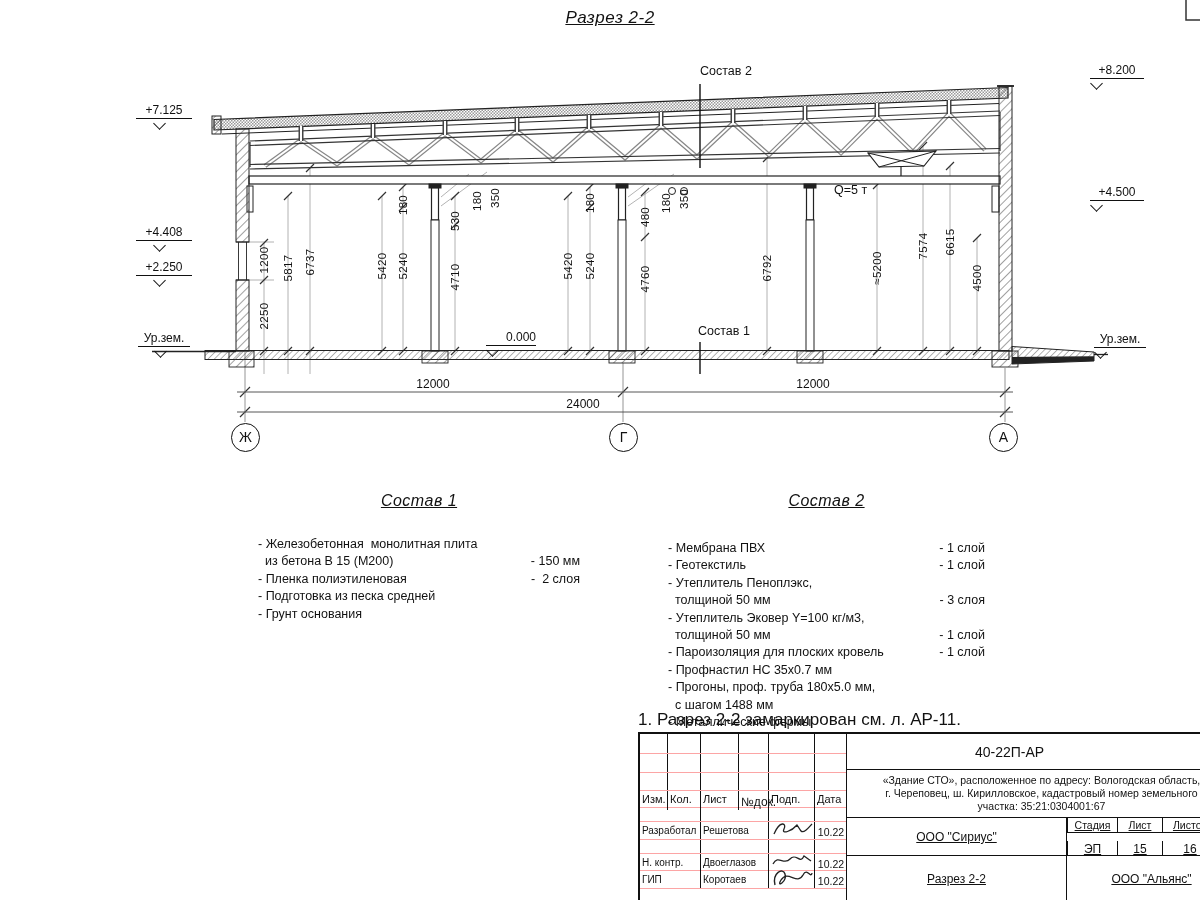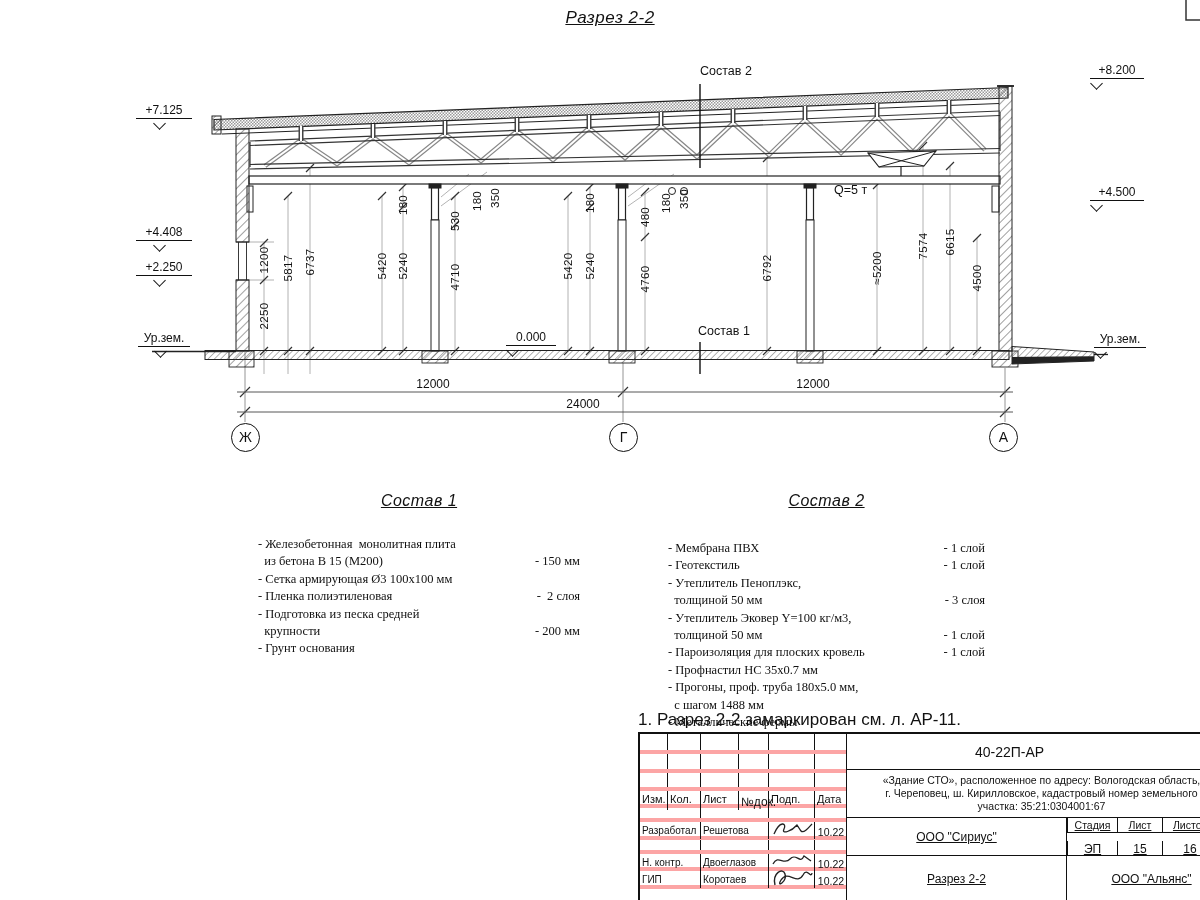--- a/index.html
+++ b/index.html
@@ -15,30 +15,30 @@
   .elev{font-size:12px;text-align:center;border-bottom:1.2px solid #111;padding-bottom:1px;white-space:nowrap;}
   .elev::after{content:"";position:absolute;top:100%;margin-top:1px;width:8px;height:8px;
       border-left:1.3px solid #111;border-bottom:1.3px solid #111;transform:rotate(-45deg);}
   .eL::after{left:34%;}
   .eR::after{left:2px;}
   .ab{position:absolute;width:27px;height:27px;border:1.2px solid #111;border-radius:50%;
       font-size:14px;line-height:27px;text-align:center;background:#fff;}
   .comp{position:absolute;font-size:12.5px;}
   .comp-title{font-style:italic;font-size:16px;font-weight:500;text-align:center;
       text-decoration:underline;letter-spacing:.5px;}
-  .comp-body{margin-top:26px;font-family:Liberation Serif, serif;}
+  .comp-body{margin-top:26px;}
   .comp2 .comp-body{margin-top:30px;}
   .cline{position:relative;white-space:pre;line-height:17.4px;}
   .cval{position:absolute;right:0;top:0;white-space:pre;}
   #note{position:absolute;left:638px;top:710px;font-size:17px;}
   
   #tb{position:absolute;left:638px;top:732px;width:600px;height:170px;border:2px solid #111;}
   #tb, #tb *{box-sizing:border-box;}
   .tbl{position:absolute;left:0;top:0;width:207px;height:100%;border-right:1.5px solid #111;}
-  .trow{display:grid;border-bottom:4px solid #fca5a5;overflow:visible;}
+  .trow{display:grid;border-bottom:1px solid #fca5a5;overflow:visible;}
   .tc{border-right:1px solid #111;padding:1px 2px;white-space:nowrap;overflow:visible;position:relative;}
   .tc:last-child{border-right:none;}
   .hcell{font-size:11px;padding-top:2px;}
   .rcell{font-size:10px;padding-top:3px;}
   .dcell{font-size:10.5px;text-align:center;padding-top:4px;}
   .sig{position:absolute;left:1px;top:-4px;}
   .tbr{position:absolute;left:207px;top:0;right:0;height:100%;font-size:12px;}
   .rowA{height:36px;border-bottom:1px solid #111;display:flex;align-items:center;justify-content:center;
         font-size:14px;padding-right:64px;}
   .rowB{height:48px;border-bottom:1px solid #111;font-size:10.5px;line-height:13px;text-align:center;
@@ -211,21 +211,21 @@
 </svg>
 
 <div id="labels">
     <div class="elev eL" style="width: 56px; left: 136px; top: 103px;">+7.125</div>
     <div class="elev eL" style="width: 56px; left: 136px; top: 225px;">+4.408</div>
     <div class="elev eL" style="width: 56px; left: 136px; top: 260px;">+2.250</div>
     <div class="elev eL" style="width: 52px; left: 138px; top: 331px;">Ур.зем.</div>
     <div class="elev eR" style="width: 54px; left: 1090px; top: 63px;">+8.200</div>
     <div class="elev eR" style="width: 54px; left: 1090px; top: 185px;">+4.500</div>
     <div class="elev eR" style="width: 52px; left: 1094px; top: 332px;">Ур.зем.</div>
-    <div class="elev eR" style="width: 50px; left: 506px; top: 330px;">0.000</div>
+    <div class="elev eR" style="width: 50px; left: 486px; top: 330px; text-align: right;">0.000</div>
     <div class="pl" style="left: 700px; top: 64px;">Состав 2</div>
     <div class="pl" style="left: 698px; top: 324px;">Состав 1</div>
     <div class="pl" style="left: 834px; top: 183px;">Q=5 т</div>
     <div class="vd" style="left: 264px; top: 316px;">2250</div>
     <div class="vd" style="left: 264px; top: 260px;">1200</div>
     <div class="vd" style="left: 288px; top: 268px;">5817</div>
     <div class="vd" style="left: 310px; top: 262px;">6737</div>
     <div class="vd" style="left: 382px; top: 266px;">5420</div>
     <div class="vd" style="left: 403px; top: 205px;">180</div>
     <div class="vd" style="left: 403px; top: 266px;">5240</div>
@@ -252,24 +252,22 @@
 
 <div class="ab" style="left:231px;top:423px"><span>Ж</span></div>
 <div class="ab" style="left:609px;top:423px"><span>Г</span></div>
 <div class="ab" style="left:989px;top:423px"><span>А</span></div>
 
 <div class="comp comp1" style="left:258px;top:492px;width:322px">
   <div class="comp-title">Состав 1</div>
   <div class="comp-body">
       <div class="cline"><span>- Железобетонная  монолитная плита</span></div>
       <div class="cline"><span>  из бетона В 15 (М200)</span><span class="cval">- 150 мм</span></div>
-      <div class="cline"><span>- Сетка армирующая Ø3 100х100 мм</span></div>
       <div class="cline"><span>- Пленка полиэтиленовая</span><span class="cval">-  2 слоя</span></div>
       <div class="cline"><span>- Подготовка из песка средней</span></div>
-      <div class="cline"><span>  крупности</span><span class="cval">- 200 мм</span></div>
       <div class="cline"><span>- Грунт основания</span></div>
     </div>
 </div>
 <div class="comp comp2" style="left:668px;top:492px;width:317px">
   <div class="comp-title">Состав 2</div>
   <div class="comp-body">
       <div class="cline"><span>- Мембрана ПВХ</span><span class="cval">- 1 слой</span></div>
       <div class="cline"><span>- Геотекстиль</span><span class="cval">- 1 слой</span></div>
       <div class="cline"><span>- Утеплитель Пеноплэкс,</span></div>
       <div class="cline"><span>  толщиной 50 мм</span><span class="cval">- 3 слоя</span></div>

